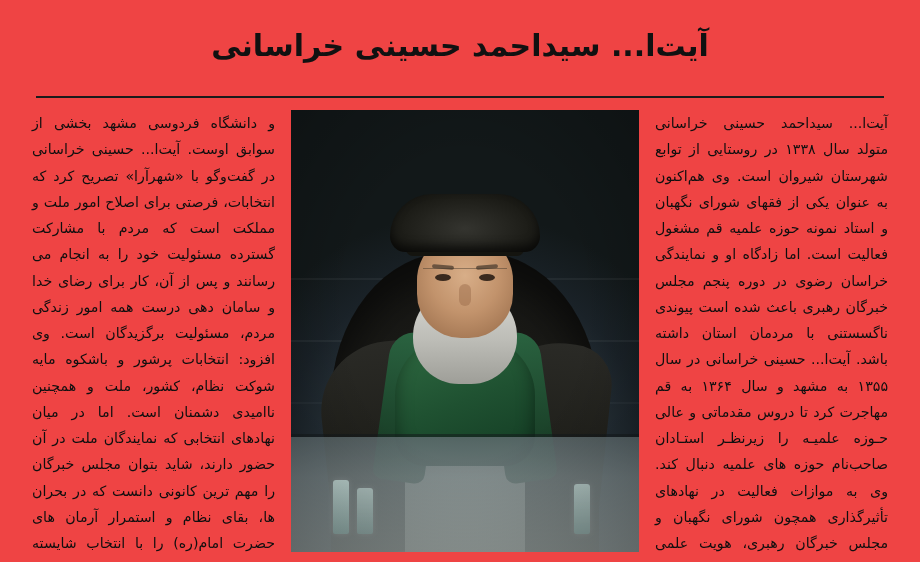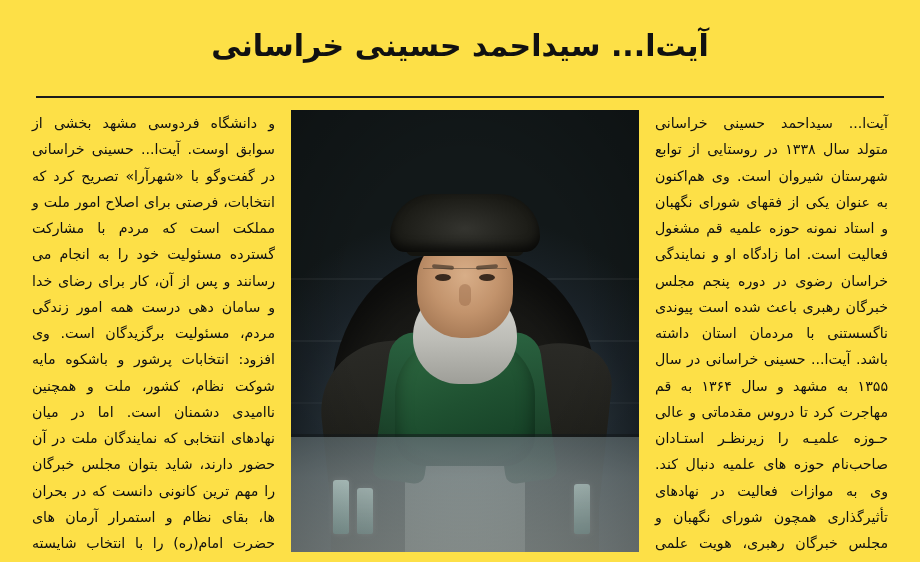--- a/index.html
+++ b/index.html
@@ -12,21 +12,21 @@
     height: 562px;
     font-family: "DejaVu Sans", "Liberation Sans", sans-serif;
     overflow: hidden;
     position: relative;
   }
 
   .page {
     position: relative;
     width: 920px;
     height: 562px;
-    background: #fde047;
+    background: #ef4444;
     box-sizing: border-box;
   }
 
   
   .title-wrap {
     width: 100%;
     text-align: center;
     padding-top: 26px;
     padding-bottom: 16px;
   }

